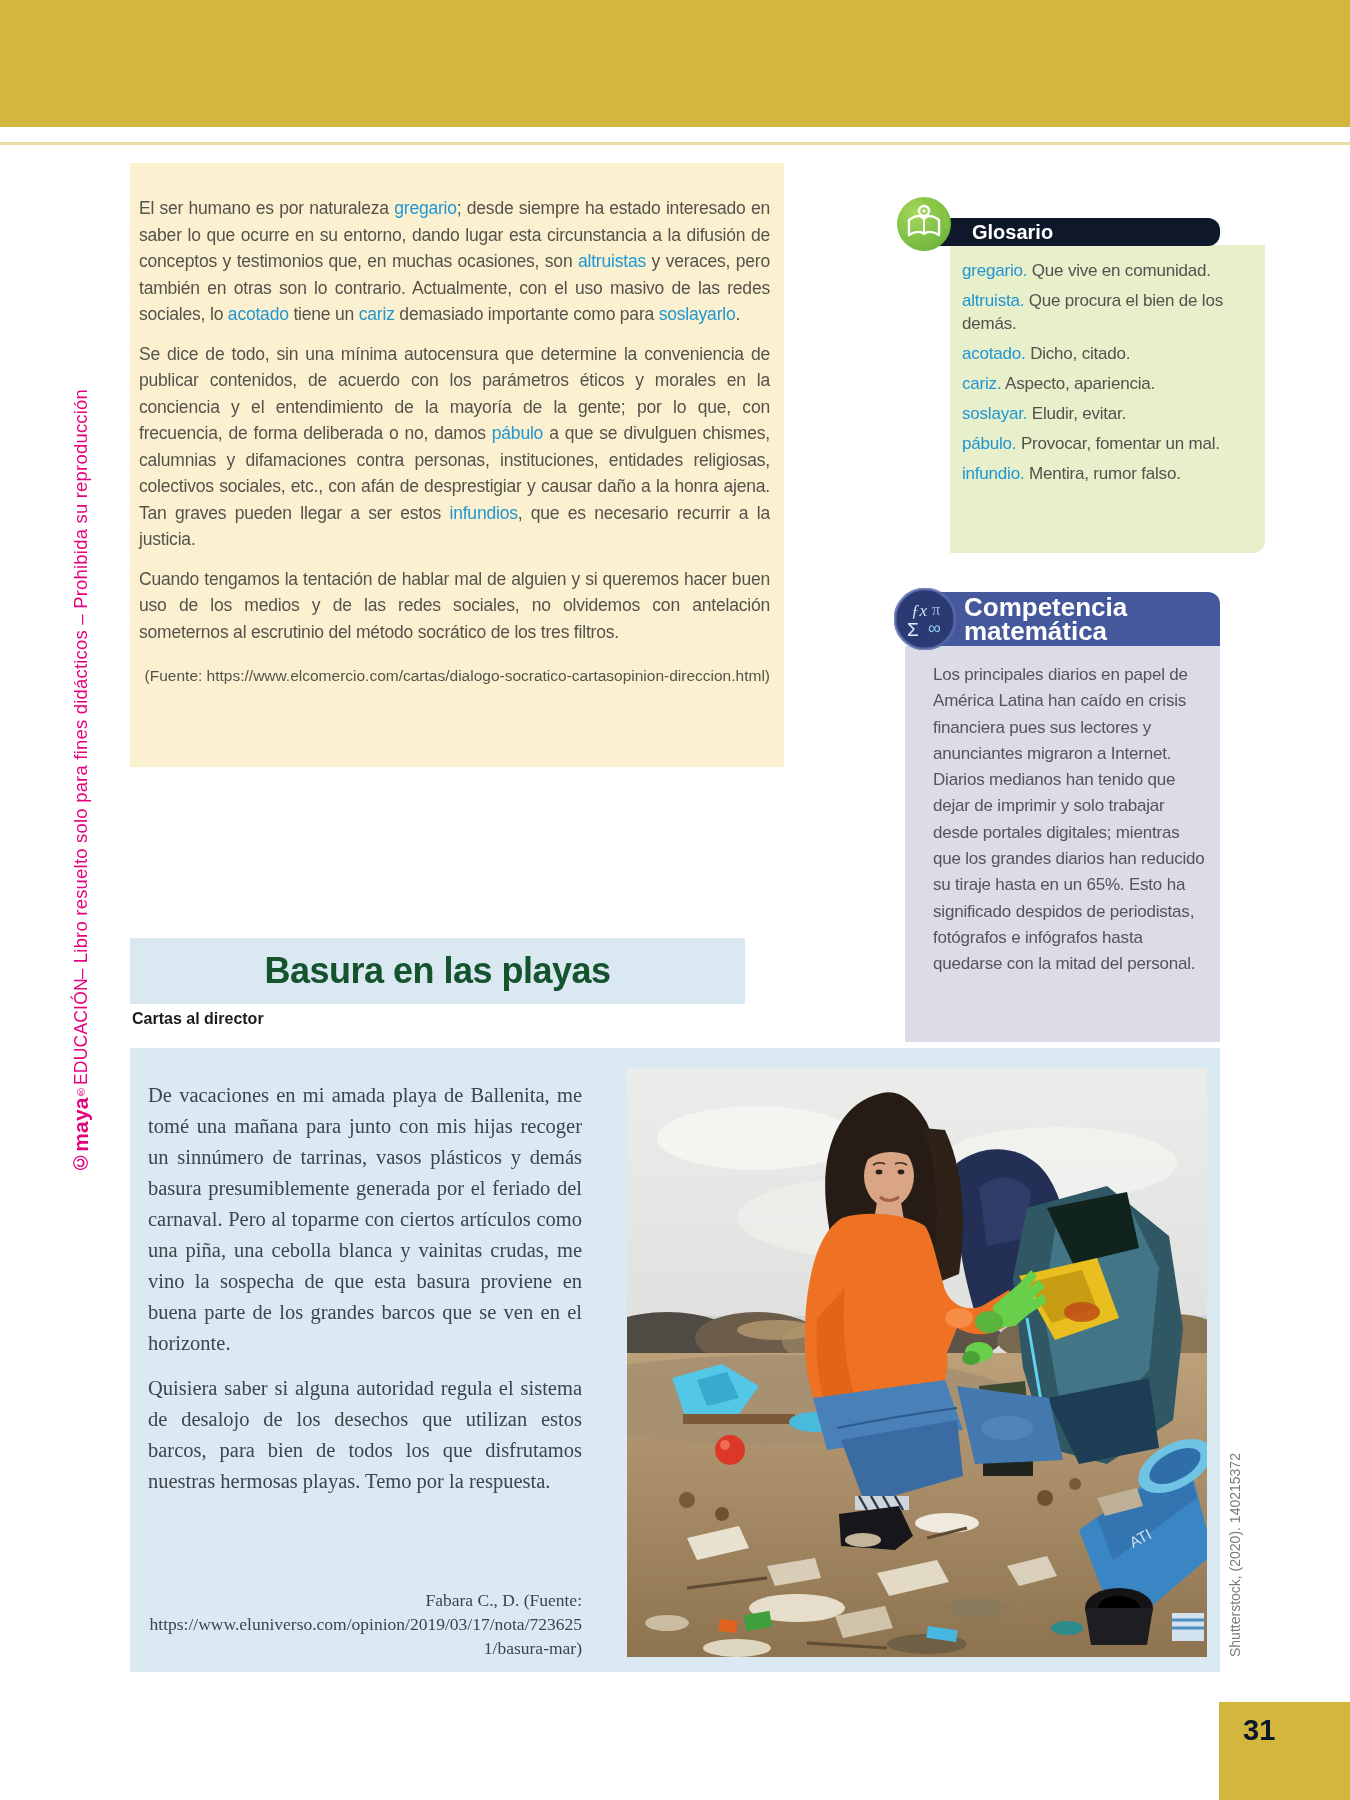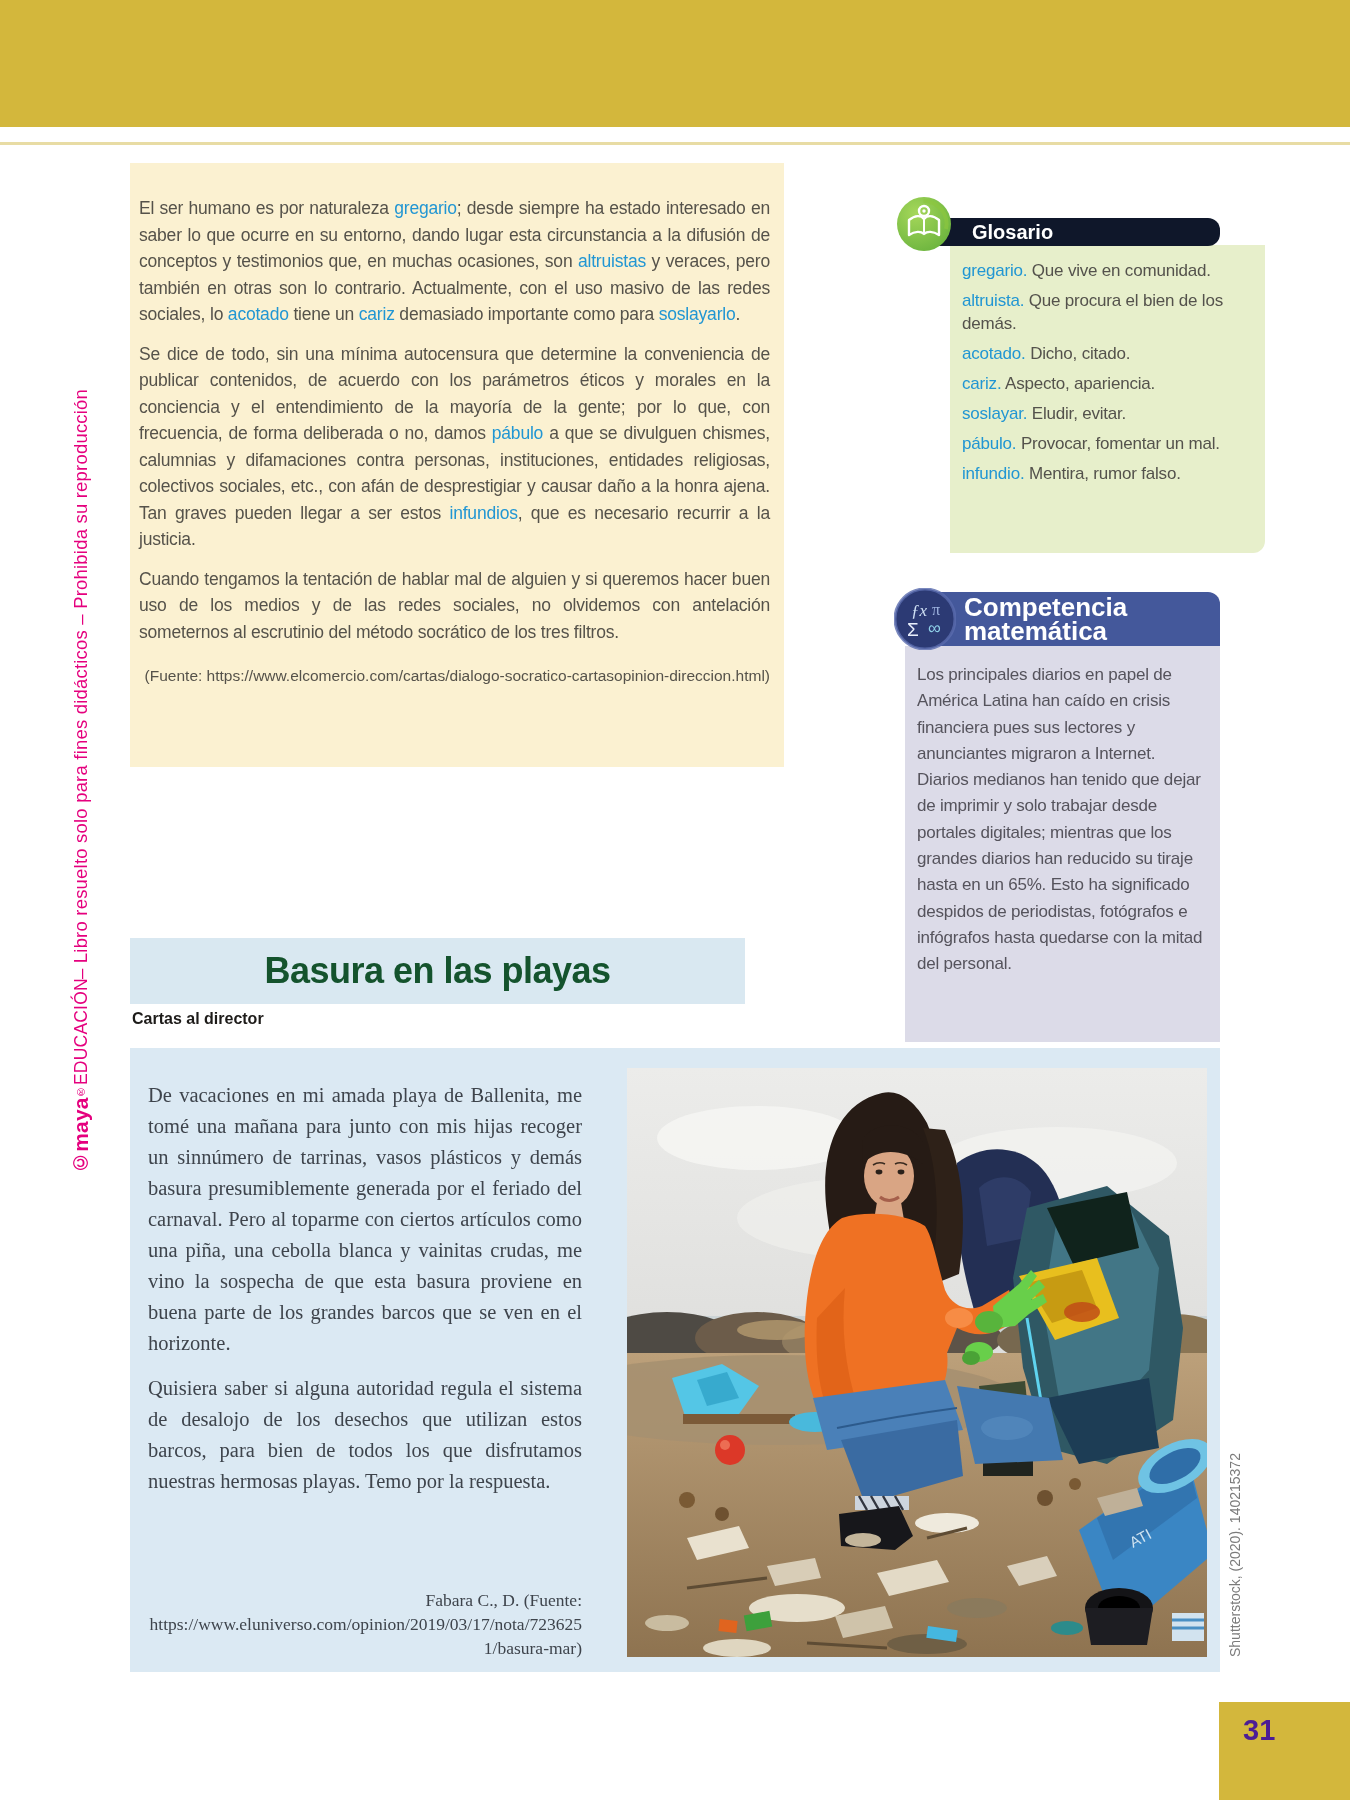--- a/index.html
+++ b/index.html
@@ -30,21 +30,21 @@
                  padding:14px 12px 0 12px;margin-left:45px;}
   .glossary-header{position:absolute;left:920px;top:218px;width:300px;height:28px;
                    background:#0f172a;border-radius:0 12px 12px 0;
                    display:flex;align-items:center;box-sizing:border-box;padding-left:52px;}
   .glossary-header .hdr-label{color:#ffffff;font-weight:bold;font-size:20px;}
   .glossary-icon{position:absolute;left:896px;top:196px;width:56px;height:56px;}
   .glossary-entry{margin:0 0 7px 0;font-size:17px;line-height:23px;letter-spacing:-0.2px;color:#54524c;}
   .glossary-entry .term{color:#2196d3;}
 
   .math-body{position:absolute;left:905px;top:646px;width:315px;height:396px;
-             background:#dcdbe8;box-sizing:border-box;padding:16px 10px 0 12px;
+             background:#dcdbe8;box-sizing:border-box;padding:16px 10px 0 28px;
              font-size:17px;line-height:26.3px;letter-spacing:-0.2px;color:#55535c;}
   .math-header{position:absolute;left:920px;top:592px;width:300px;height:54px;
                background:#44589b;border-radius:0 12px 0 0;
                display:flex;flex-direction:column;justify-content:center;
                box-sizing:border-box;padding-left:44px;}
   .math-header .hdr-label{color:#ffffff;font-weight:bold;font-size:26px;line-height:24px;}
   .math-icon{position:absolute;left:894px;top:588px;width:62px;height:62px;}
 
   .title-box{position:absolute;left:130px;top:938px;width:615px;height:66px;background:#d9e8f1;
              display:flex;align-items:center;justify-content:center;}
@@ -59,21 +59,21 @@
                  font-family:"Liberation Serif",serif;font-size:17.5px;line-height:24px;
                  color:#3e444c;overflow-wrap:anywhere;}
   .photo{position:absolute;left:497px;top:20px;width:580px;height:589px;overflow:hidden;}
 
   .photo-credit{position:absolute;left:1224px;top:1395px;width:22px;height:262px;
                 writing-mode:vertical-rl;transform:rotate(180deg);
                 display:flex;align-items:center;
                 font-size:14px;color:#7b7b7b;white-space:nowrap;}
 
   .pagenum-box{position:absolute;left:1219px;top:1702px;width:131px;height:98px;background:#d3b73c;}
-  .pagenum-box .num{position:absolute;left:24px;top:12px;color:#4c1d95;font-size:29px;font-weight:600;}
+  .pagenum-box .num{position:absolute;left:24px;top:12px;color:#0f172a;font-size:29px;font-weight:600;}
 </style>
 </head>
 <body>
 
 <div class="page">
 
   <div class="topbar"></div>
   <div class="topline"></div>
 
   <div class="side-vert">

